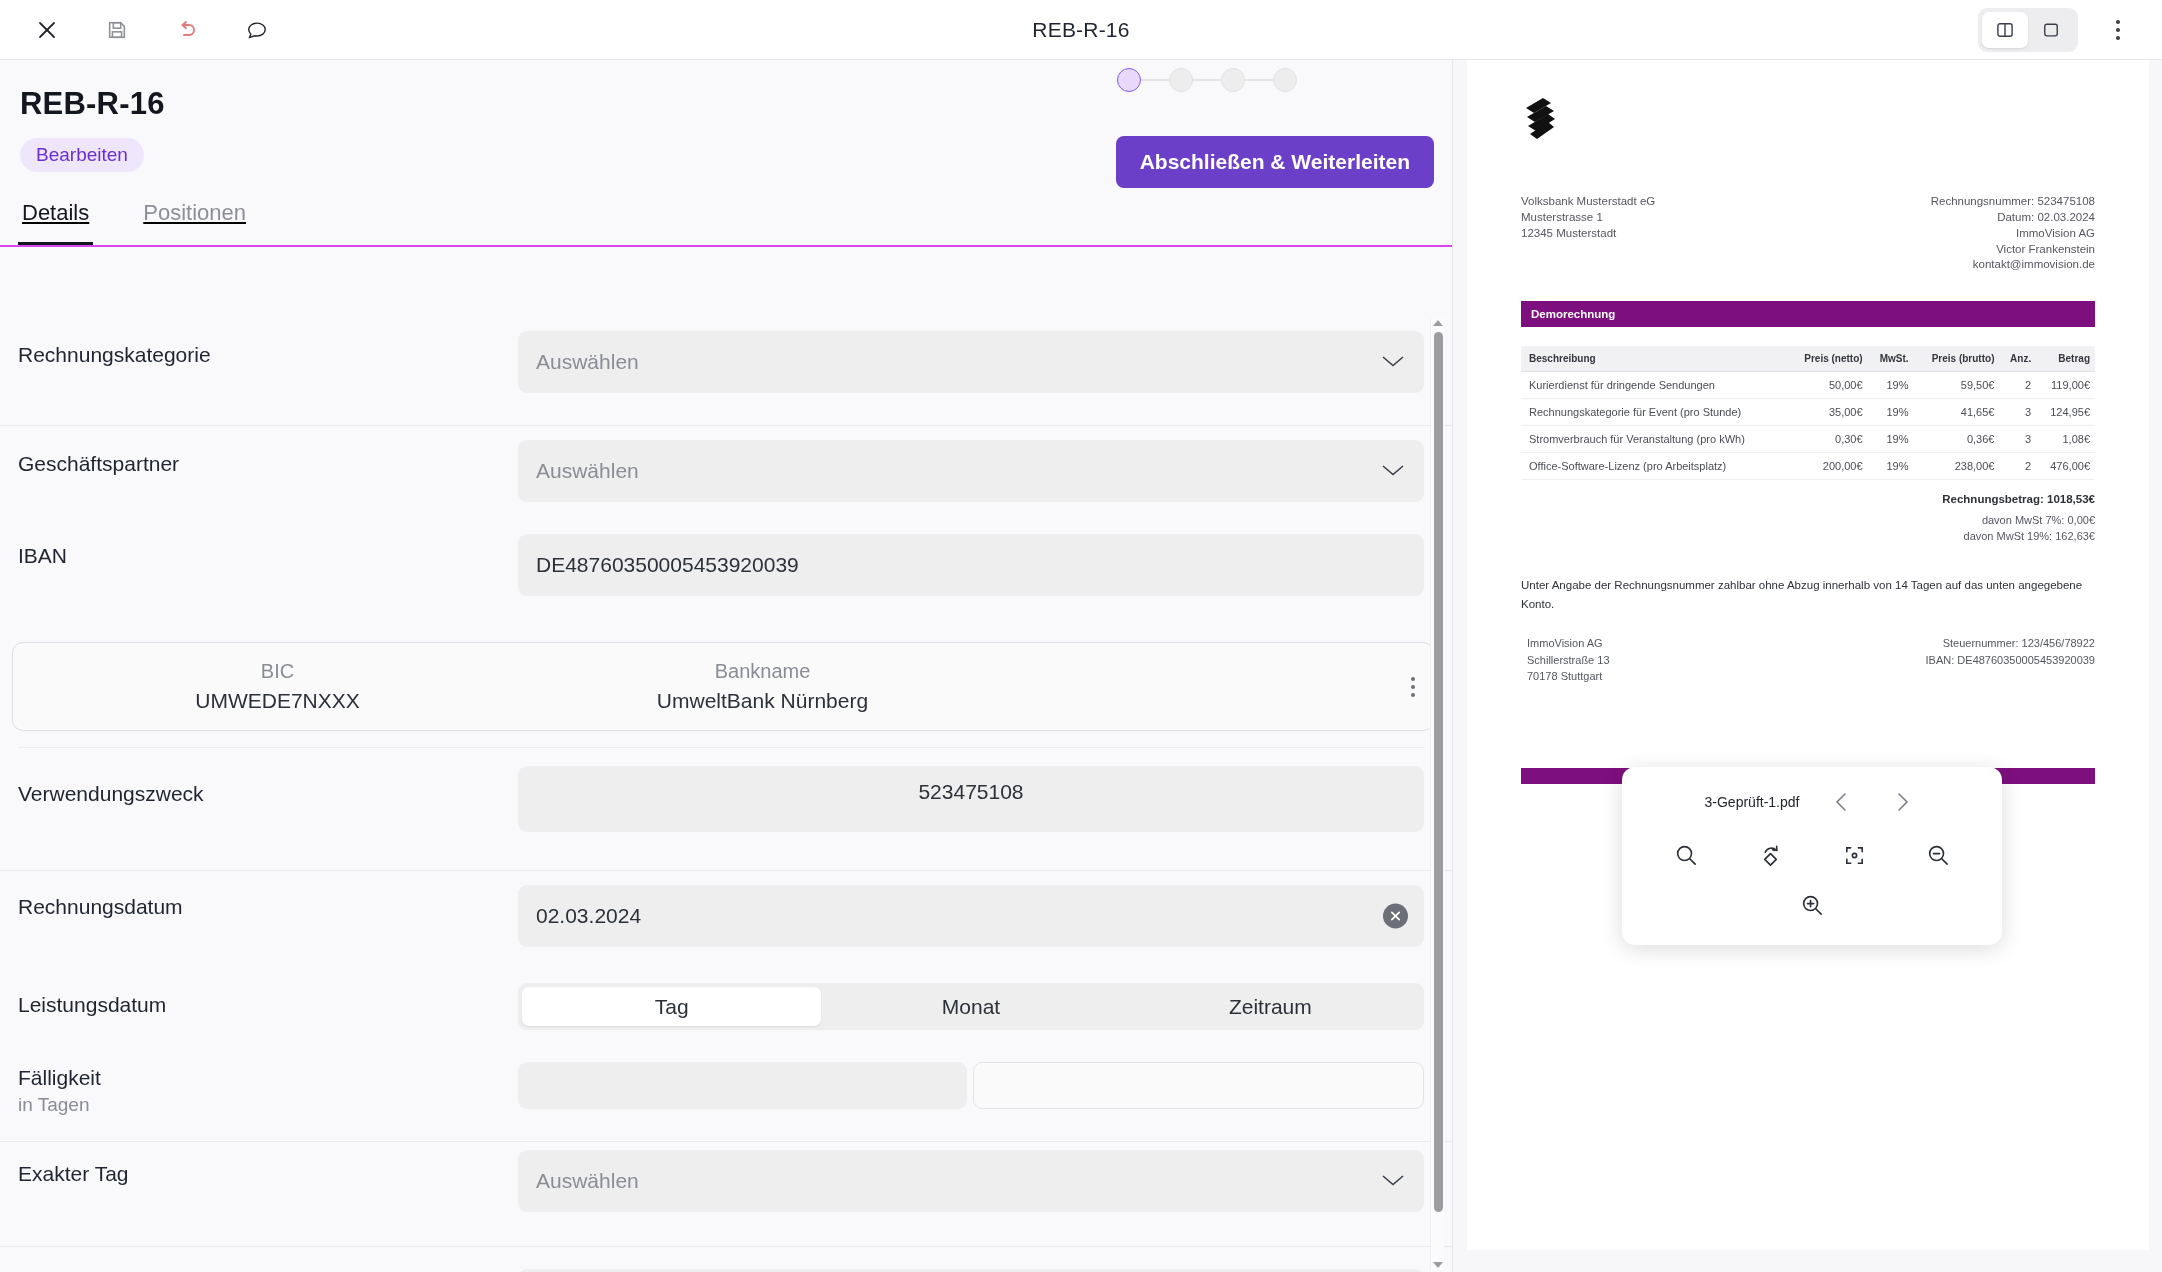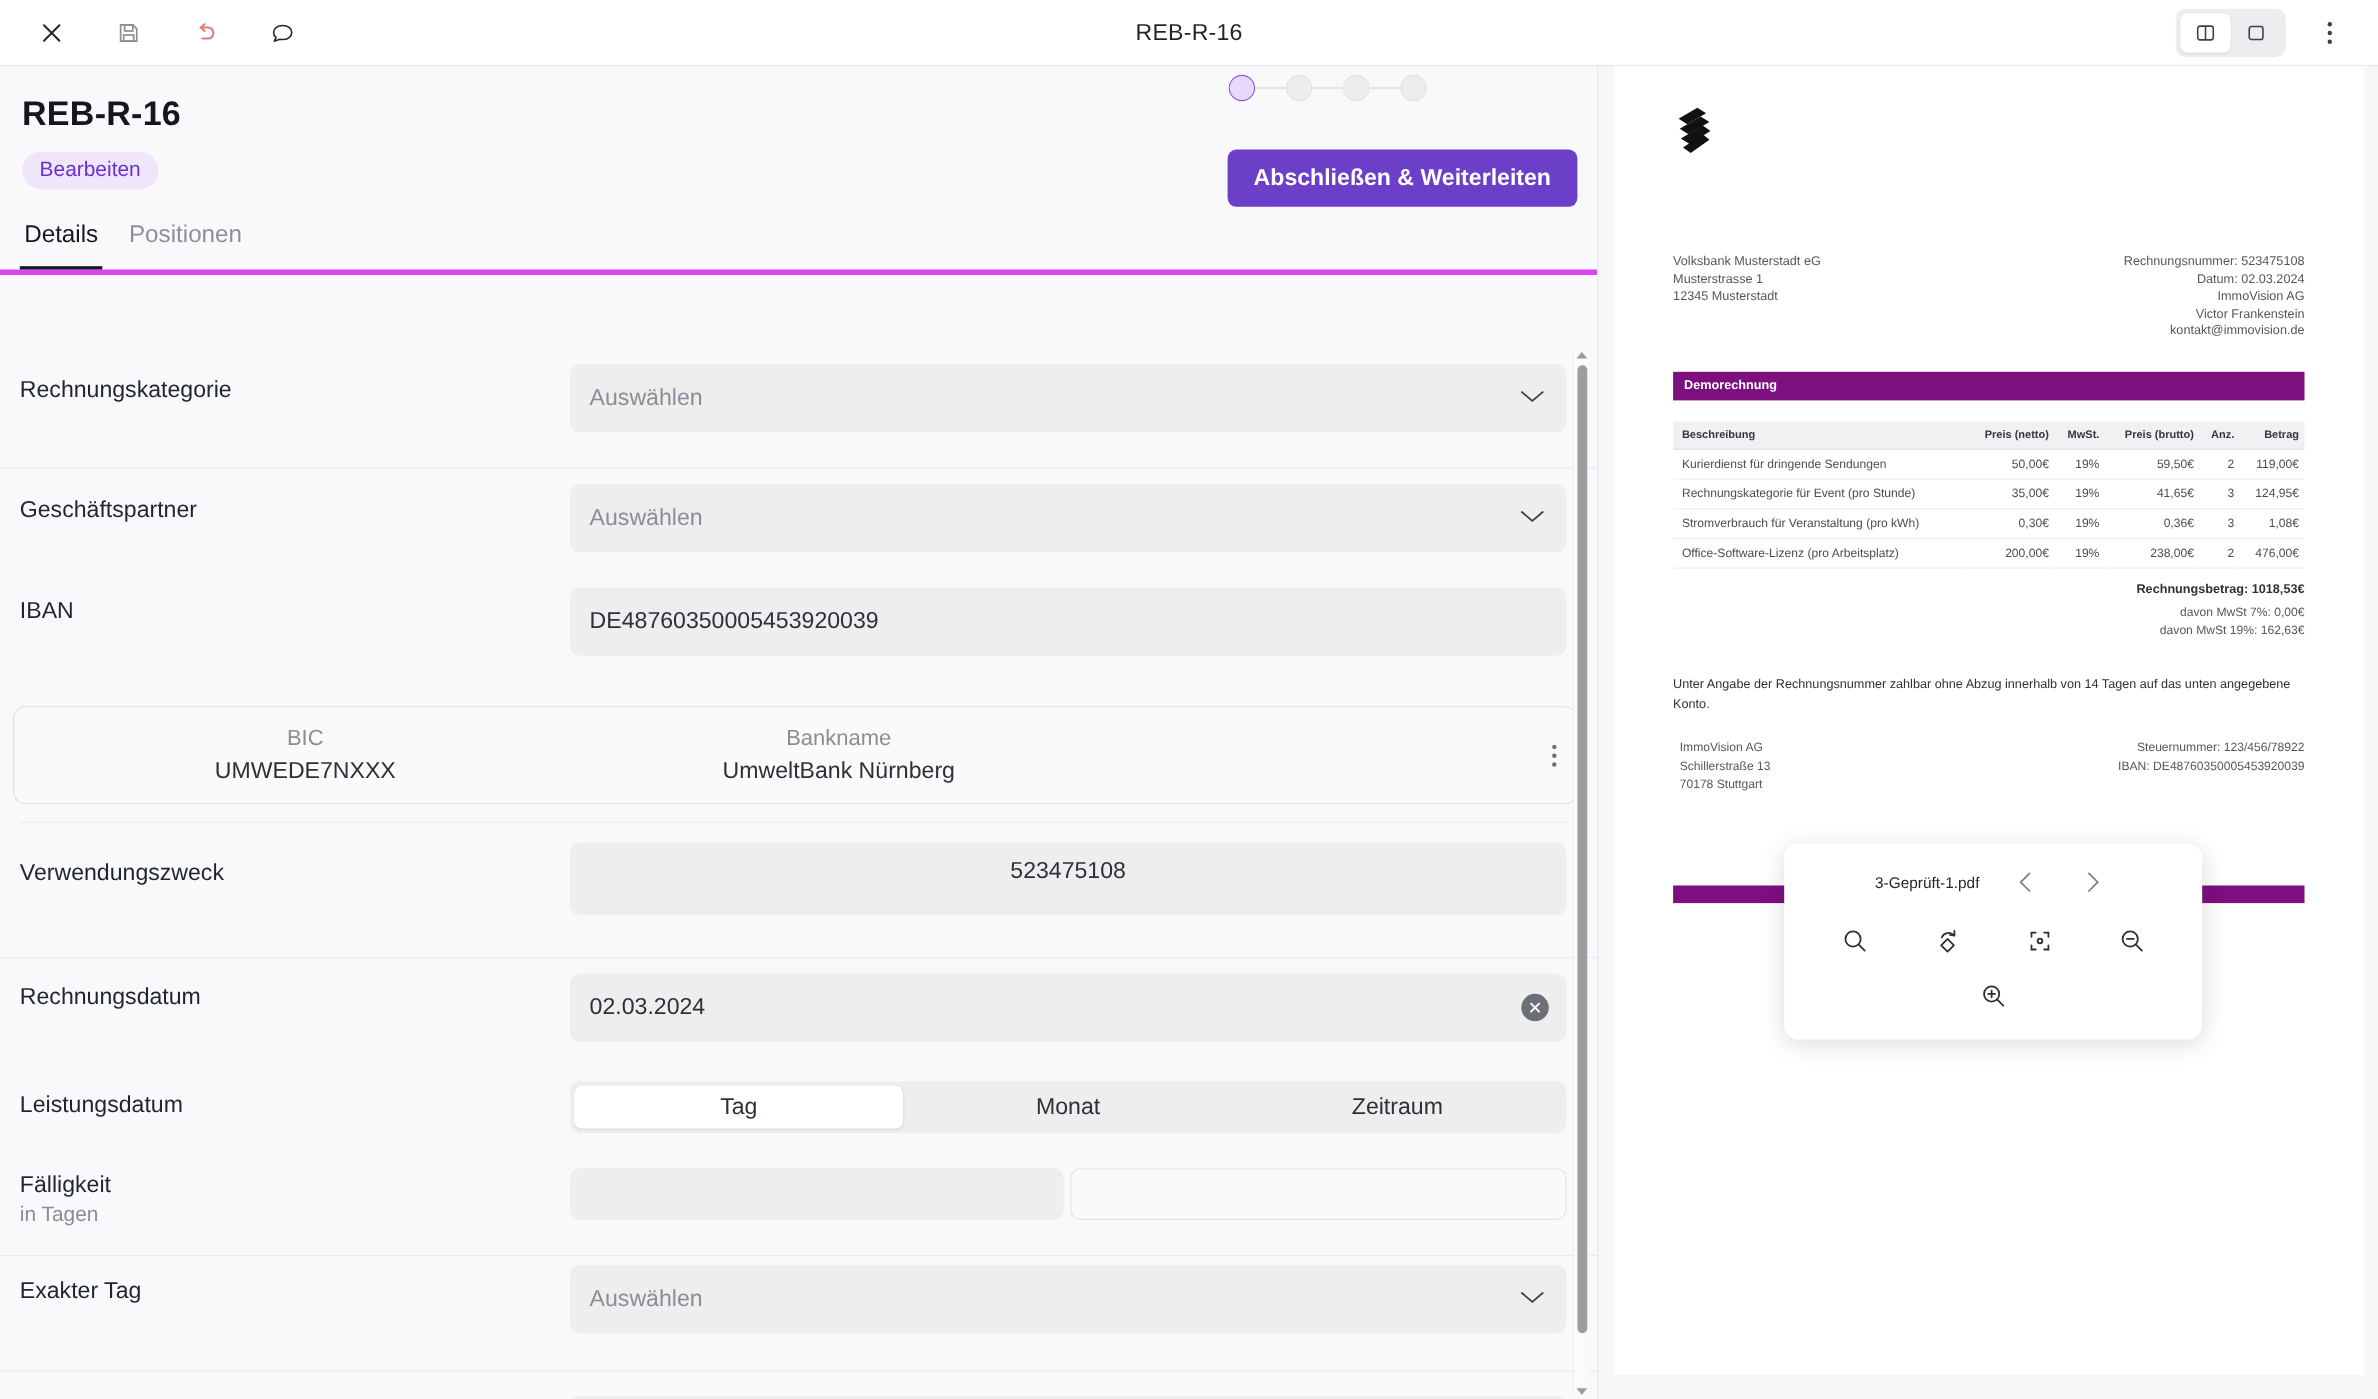--- a/index.html
+++ b/index.html
@@ -71,22 +71,22 @@
 
   .cta {
     position: absolute; right: 18px; top: 76px;
     background: #6c3fc8; color: #fff;
     border: none; border-radius: 8px;
     font-size: 21px; font-family: inherit; font-weight: 600;
     padding: 14px 24px; cursor: pointer;
   }
 
   .tabs {
-    display: flex; gap: 20px; padding: 0 0 0 18px; margin-top: 28px;
-    border-bottom: 5px solid #d946ef; position: relative;
+    display: flex; gap: 46px; padding: 0 0 0 18px; margin-top: 28px;
+    border-bottom: 2px solid #d946ef; position: relative; text-decoration: underline;
   }
   .tab {
     font-size: 22px; color: #8c8f99; padding: 0 4px 16px 4px; cursor: pointer;
   }
   .tab.active { color: #14171f; border-bottom: 3px solid #14171f; }
 
   
   .form-scroll {
     position: absolute; top: 257px; left: 0; width: 1452px; height: 955px;
     overflow: hidden;
@@ -167,21 +167,21 @@
     position: absolute; top: 60px; left: 1452px; width: 710px; height: 1212px;
     background: #f7f7f9; border-left: 1px solid #e6e6ea; overflow: hidden;
   }
   .pdf-page {
     position: absolute; top: 0; left: 14px; width: 682px; height: 1190px;
     background: #ffffff;
   }
   .pdf-inner { padding: 38px 54px 0 54px; position: relative; }
   .logo { width: 40px; height: 42px; margin-bottom: 50px; }
 
-  .addr { display: flex; font-size: 11.5px; color: #55575e; line-height: 1.38; margin-top: 36px; }
+  .addr { display: flex; font-size: 11.5px; color: #55575e; line-height: 1.38; }
   .addr .l { width: 50%; }
   .addr .r { width: 50%; text-align: right; }
 
   .band {
     margin-top: 28px; background: #7d0f7e; color: #fff;
     font-size: 11.5px; font-weight: 700; padding: 7px 10px;
   }
 
   table.items { width: 100%; border-collapse: collapse; margin-top: 19px; }
   table.items th {

